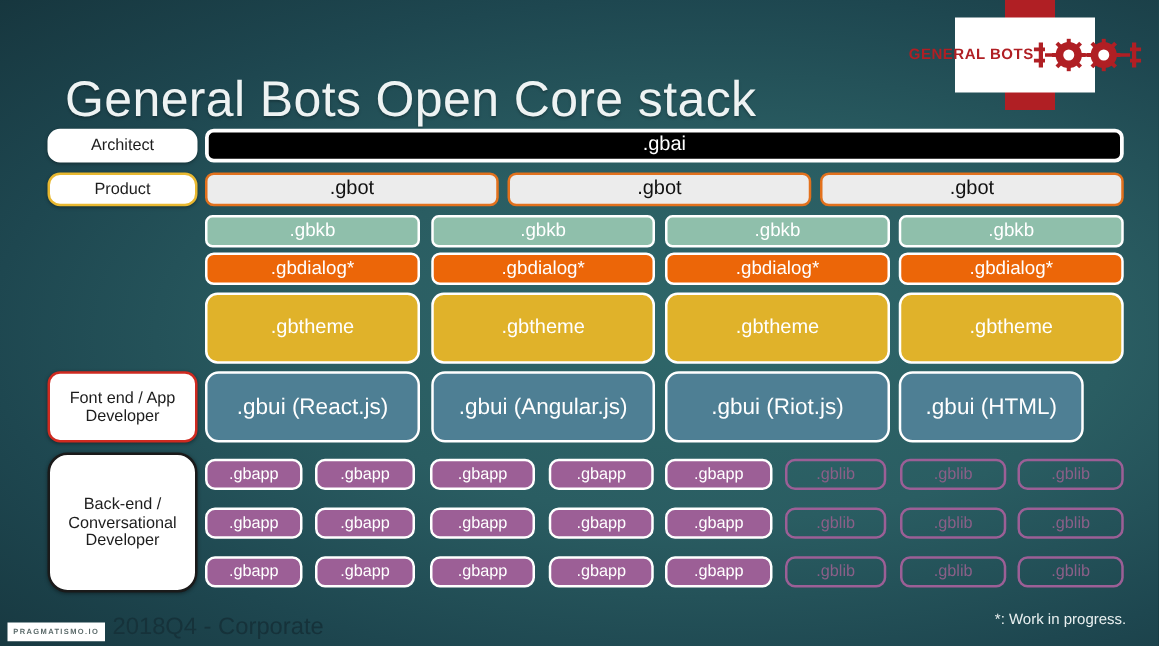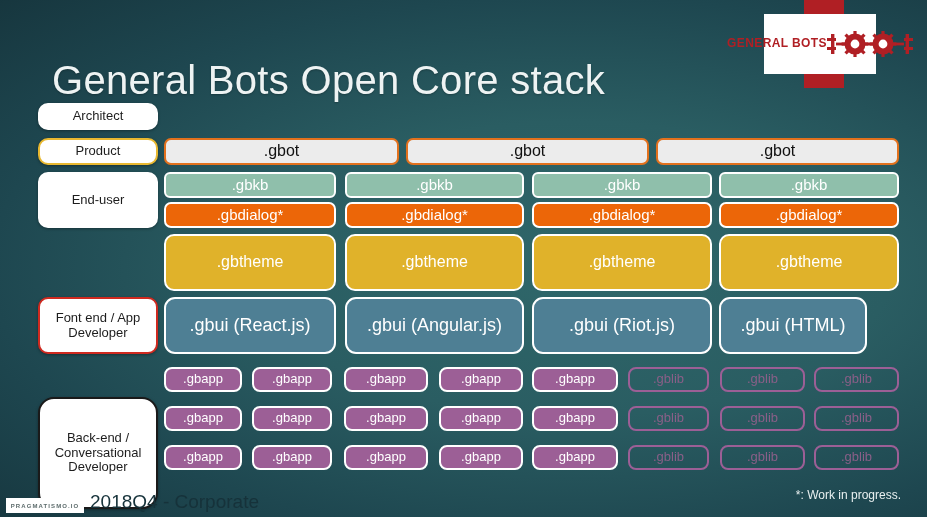--- a/index.html
+++ b/index.html
@@ -78,21 +78,21 @@
     background: #ffffff;
     color: #1d1d1d;
     font-size: 13px;
     border: 2px solid #ffffff;
     border-radius: 10px;
     box-shadow: 0 1px 3px rgba(0,0,0,0.35);
   }
   .role.gold   { border-color: #e8b830; }
   .role.purple { border-color: #a05ca8; }
   .role.red    { border-color: #cf2a20; }
-  .role.black  { border-color: #1a1a1a; margin-top: 35px; }
+  .role.black  { border-color: #1a1a1a; }
   .role.plain  { border-color: #ffffff; }
 
   
   .gbai {
     background: #000000;
     color: #ffffff;
     border: 3px solid #ffffff;
     border-radius: 7px;
     font-size: 16px;
   }
@@ -226,27 +226,27 @@
           </g>
         </g>
       </svg>
     </div>
   </div>
 
   <div class="slide-title">General Bots Open Core stack</div>
 
   <div class="box role plain" style="left:38px;top:103px;width:120px;height:27px;">Architect</div>
   <div class="box role gold" style="left:38px;top:138px;width:120px;height:27px;">Product</div>
-  <div class="box role plain" style="left:38px;top:172px;width:120px;height:56px;">End-user</div>
   <div class="box role red" style="left:38px;top:297px;width:120px;height:57px;">Font end / App
 Developer</div>
   <div class="box role black" style="left:38px;top:362px;width:120px;height:112px;border-radius:16px;">Back-end  /
 Conversational
 Developer</div>
 
+  <div class="box gbai" style="left:164px;top:103px;width:735px;height:27px;">.gbai</div>
 
   <div class="box gbot" style="left:164px;top:138px;width:235px;height:27px;">.gbot</div>
   <div class="box gbot" style="left:406px;top:138px;width:243px;height:27px;">.gbot</div>
   <div class="box gbot" style="left:656px;top:138px;width:243px;height:27px;">.gbot</div>
 
   <div class="box gbkb" style="left:164px;top:172px;width:172px;height:26px;">.gbkb</div>
   <div class="box gbkb" style="left:345px;top:172px;width:179px;height:26px;">.gbkb</div>
   <div class="box gbkb" style="left:532px;top:172px;width:180px;height:26px;">.gbkb</div>
   <div class="box gbkb" style="left:719px;top:172px;width:180px;height:26px;">.gbkb</div>
 

